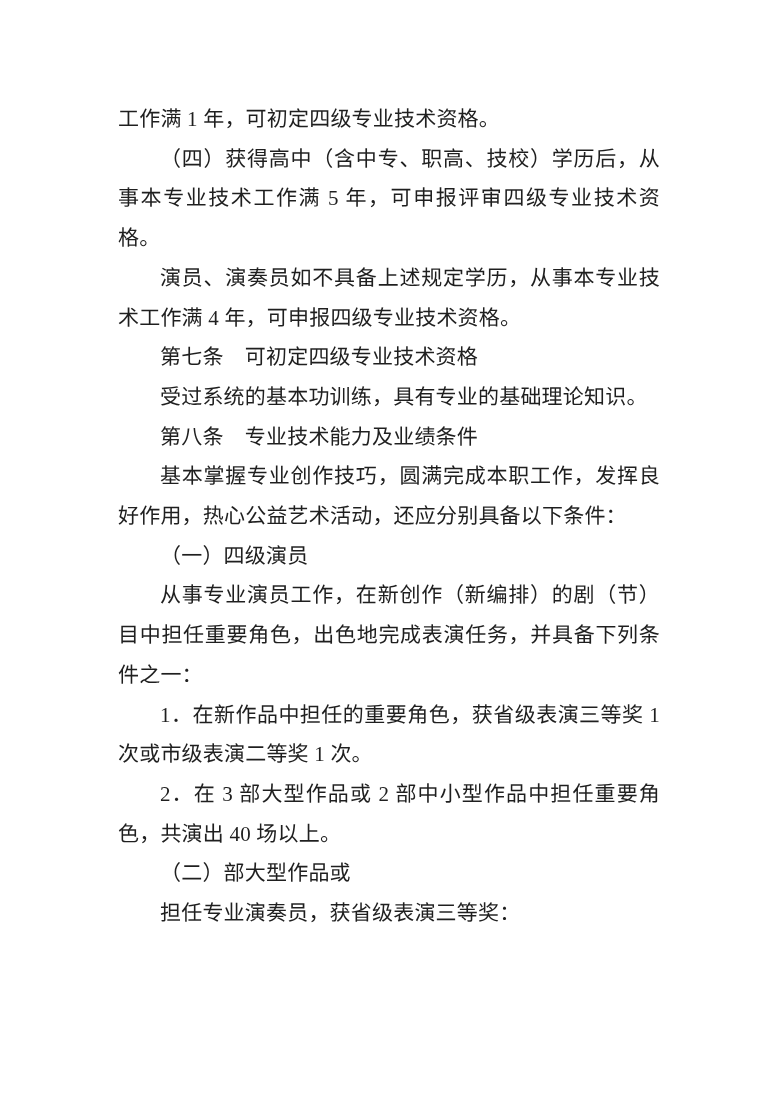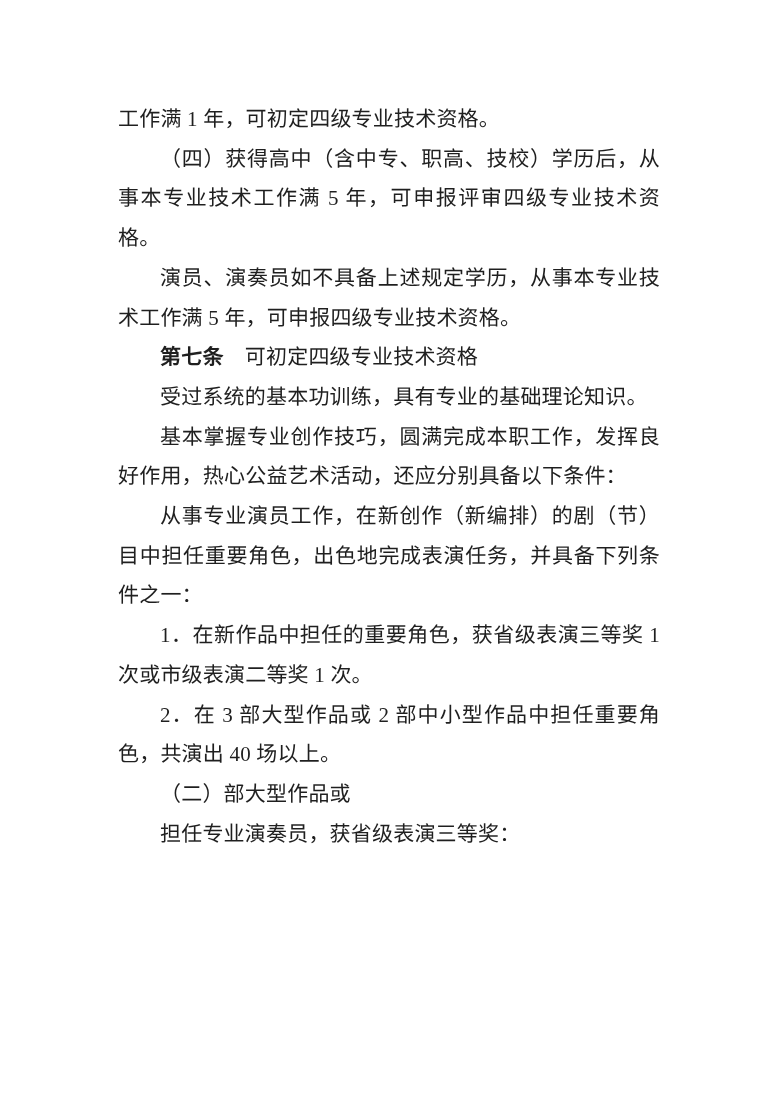--- a/index.html
+++ b/index.html
@@ -30,33 +30,35 @@
     line-height: 39.7px;
     color: #1f1f1f;
     text-align: justify;
     text-justify: inter-ideograph;
     letter-spacing: 0.2px;
   }
   p.doc-par.indent {
     text-indent: 2em;
   }
   .bold {
-    font-weight: bold;
+    font-weight: normal;
   }
 </style>
 </head>
 <body>
 
 <div class="page">
   <div class="doc-body" id="doc-body">
       <p class="doc-par"><span>工作满 1 年，可初定四级专业技术资格。</span></p>
       <p class="doc-par indent"><span>（四）获得高中（含中专、职高、技校）学历后，从事本专业技术工作满 5 年，可申报评审四级专业技术资格。</span></p>
-      <p class="doc-par indent"><span>演员、演奏员如不具备上述规定学历，从事本专业技术工作满 5 年，可申报四级专业技术资格。</span></p>
+      <p class="doc-par indent"><span>演员、演奏员如不具备上述规定学历，从事本专业技术工作满 4 年，可申报四级专业技术资格。</span></p>
       <p class="doc-par indent"><span class="bold">第七条</span><span>　可初定四级专业技术资格</span></p>
       <p class="doc-par indent"><span>受过系统的基本功训练，具有专业的基础理论知识。</span></p>
+      <p class="doc-par indent"><span class="bold">第八条</span><span>　专业技术能力及业绩条件</span></p>
       <p class="doc-par indent"><span>基本掌握专业创作技巧，圆满完成本职工作，发挥良好作用，热心公益艺术活动，还应分别具备以下条件：</span></p>
+      <p class="doc-par indent"><span>（一）四级演员</span></p>
       <p class="doc-par indent"><span>从事专业演员工作，在新创作（新编排）的剧（节）目中担任重要角色，出色地完成表演任务，并具备下列条件之一：</span></p>
       <p class="doc-par indent"><span>1．在新作品中担任的重要角色，获省级表演三等奖 1 次或市级表演二等奖 1 次。</span></p>
       <p class="doc-par indent"><span>2．在 3 部大型作品或 2 部中小型作品中担任重要角色，共演出 40 场以上。</span></p>
       <p class="doc-par indent"><span>（二）部大型作品或</span></p>
       <p class="doc-par indent"><span>担任专业演奏员，获省级表演三等奖：</span></p>
     </div>
 </div>
 
 </body></html>

